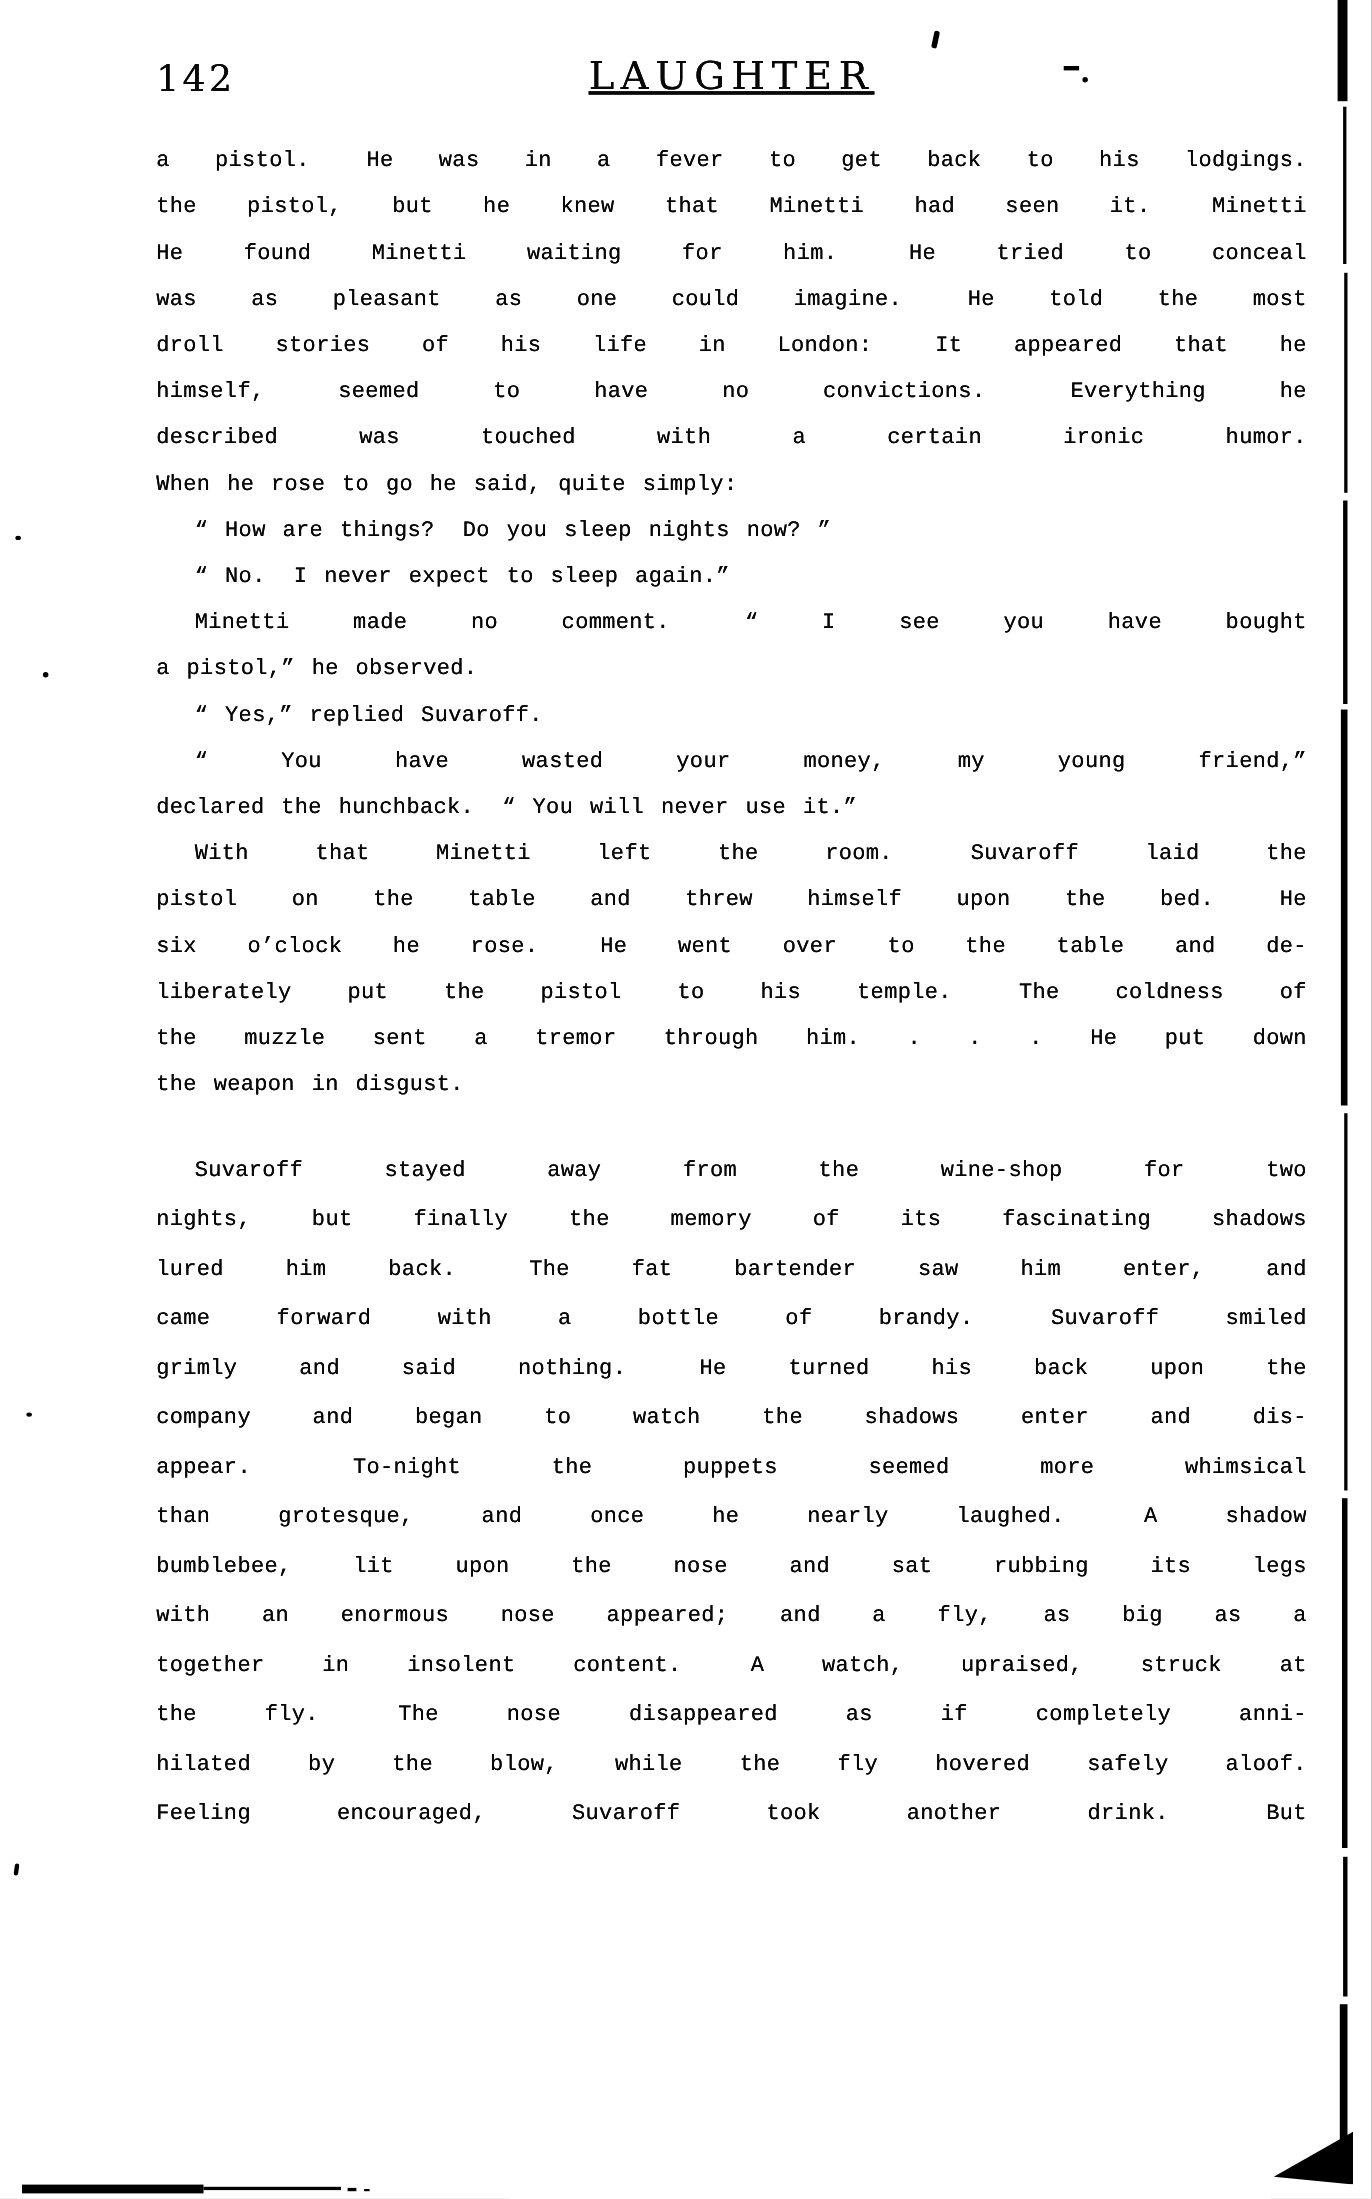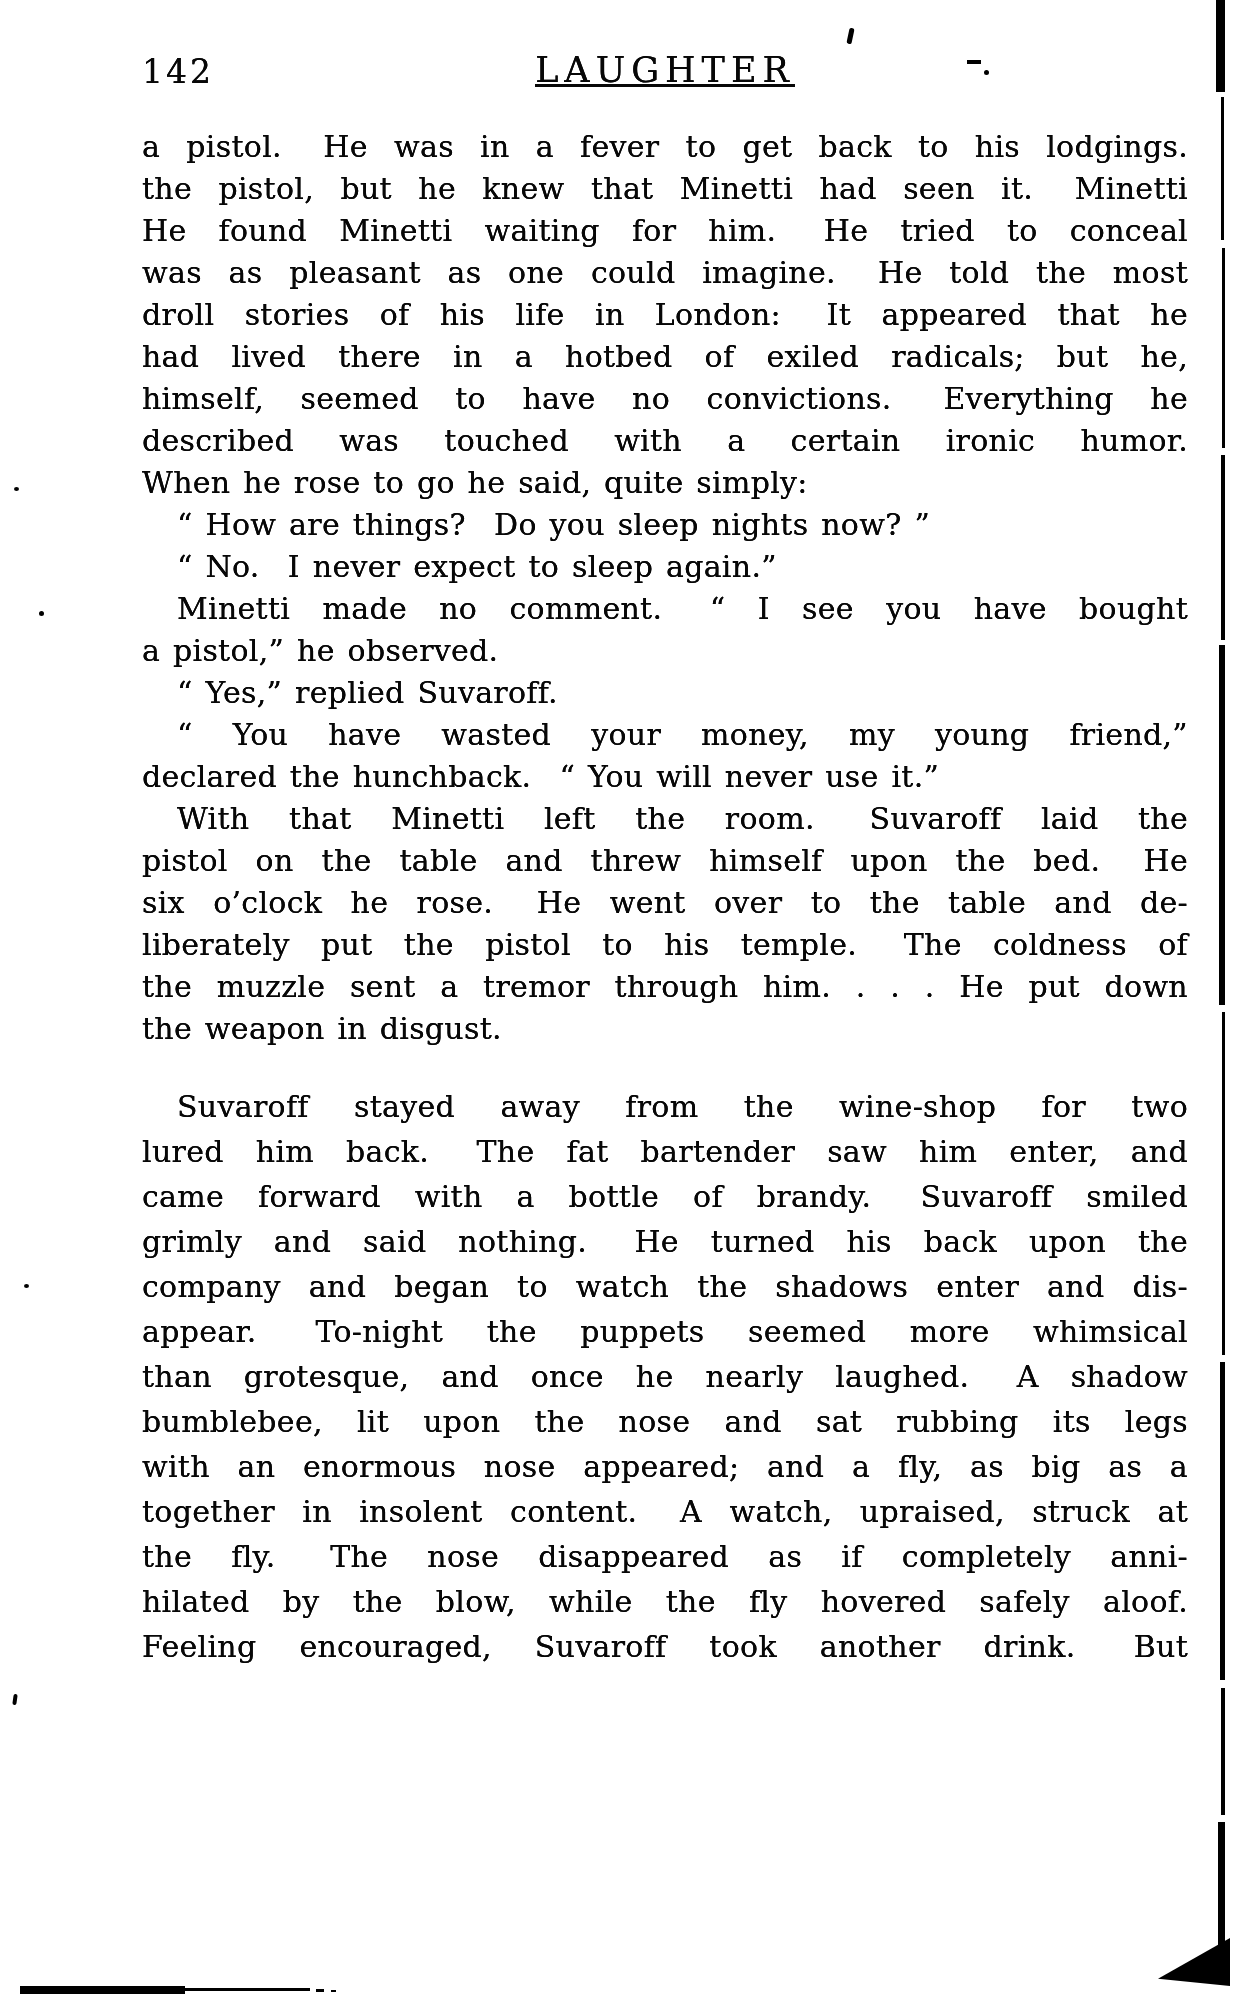--- a/index.html
+++ b/index.html
@@ -41,26 +41,27 @@
   }
   
   .textblock {
     position: absolute;
     left: 142px;
     top: 126px;
     width: 1046px;
   }
   .section + .section { margin-top: 34px; }
   .line {
-    font-size: 30px;
+    font-size: 20px;
     line-height: 42px;
     letter-spacing: 0.3px;
     word-spacing: 3px;
     white-space: nowrap;
     text-shadow: 0 0 0.5px #000;
+    font-family: Liberation Mono, monospace;
   }
   .section:nth-child(2) .line { line-height: 45px; }
   .line.just {
     white-space: normal;
     text-align: justify;
     text-align-last: justify;
     text-justify: inter-word;
   }
   .line.indent { text-indent: 35px; }
   
@@ -103,40 +104,40 @@
     <span class="title">LAUGHTER</span>
   </div>
 
   <div class="textblock">
       <div class="section">
         <div class="line just">a pistol.  He was in a fever to get back to his lodgings.</div>
         <div class="line just">the pistol, but he knew that Minetti had seen it.  Minetti</div>
         <div class="line just">He found Minetti waiting for him.  He tried to conceal</div>
         <div class="line just">was as pleasant as one could imagine.  He told the most</div>
         <div class="line just">droll stories of his life in London:  It appeared that he</div>
-        <div class="line just">had lived there in a hotbed of exiled radicals; but he,</div>
         <div class="line just">himself, seemed to have no convictions.  Everything he</div>
         <div class="line just">described was touched with a certain ironic humor.</div>
         <div class="line">When he rose to go he said, quite simply:</div>
         <div class="line indent">“ How are things?  Do you sleep nights now? ”</div>
         <div class="line indent">“ No.  I never expect to sleep again.”</div>
         <div class="line indent just">Minetti made no comment.  “ I see you have bought</div>
         <div class="line">a pistol,” he observed.</div>
         <div class="line indent">“ Yes,” replied Suvaroff.</div>
         <div class="line indent just">“ You have wasted your money, my young friend,”</div>
         <div class="line">declared the hunchback.  “ You will never use it.”</div>
         <div class="line indent just">With that Minetti left the room.  Suvaroff laid the</div>
         <div class="line just">pistol on the table and threw himself upon the bed.  He</div>
         <div class="line just">six o’clock he rose.  He went over to the table and de-</div>
         <div class="line just">liberately put the pistol to his temple.  The coldness of</div>
         <div class="line just">the muzzle sent a tremor through him. . . . He put down</div>
         <div class="line">the weapon in disgust.</div>
       </div>
       <div class="section">
         <div class="line indent just">Suvaroff stayed away from the wine-shop for two</div>
+        <div class="line just">nights, but finally the memory of its fascinating shadows</div>
         <div class="line just">lured him back.  The fat bartender saw him enter, and</div>
         <div class="line just">came forward with a bottle of brandy.  Suvaroff smiled</div>
         <div class="line just">grimly and said nothing.  He turned his back upon the</div>
         <div class="line just">company and began to watch the shadows enter and dis-</div>
         <div class="line just">appear.  To-night the puppets seemed more whimsical</div>
         <div class="line just">than grotesque, and once he nearly laughed.  A shadow</div>
         <div class="line just">bumblebee, lit upon the nose and sat rubbing its legs</div>
         <div class="line just">with an enormous nose appeared; and a fly, as big as a</div>
         <div class="line just">together in insolent content.  A watch, upraised, struck at</div>
         <div class="line just">the fly.  The nose disappeared as if completely anni-</div>

